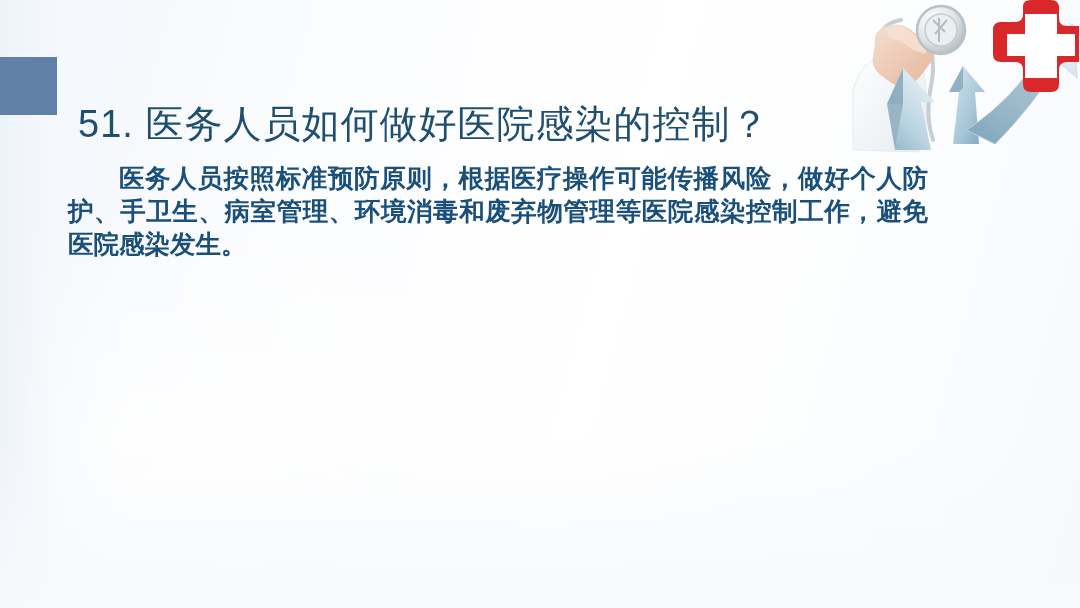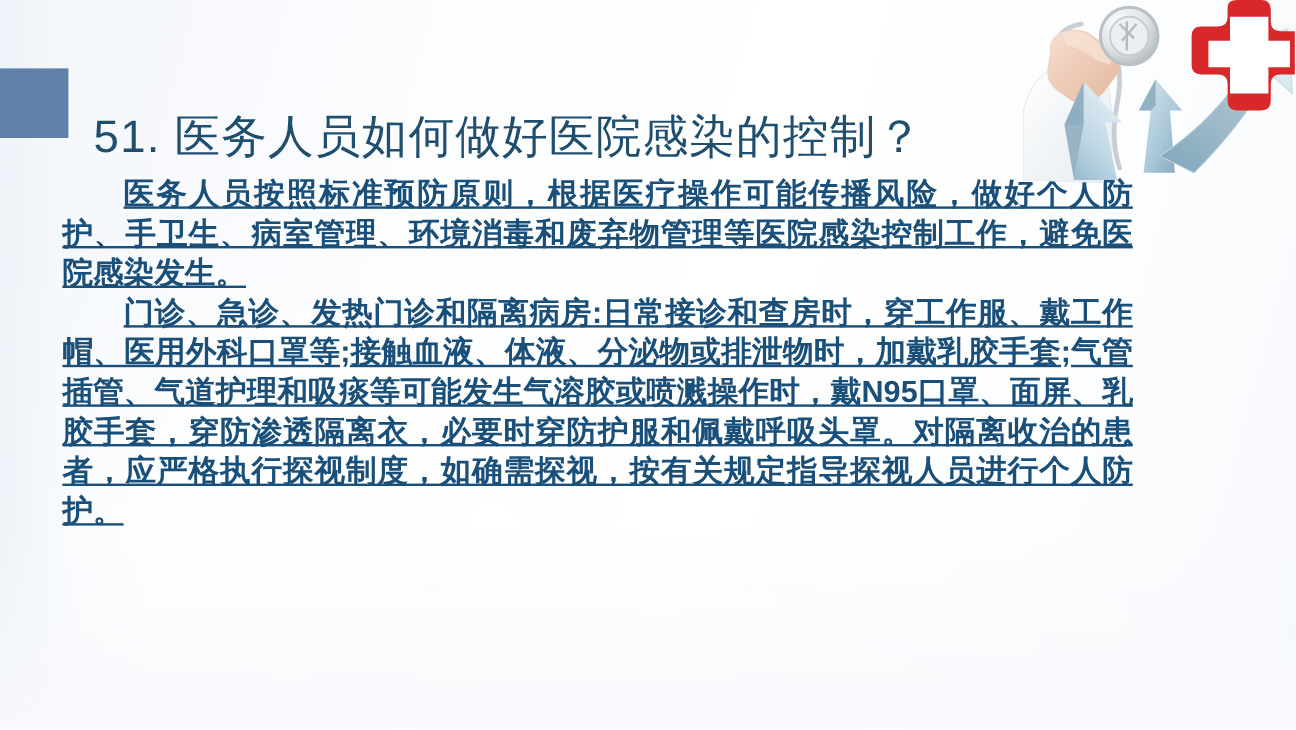--- a/index.html
+++ b/index.html
@@ -43,21 +43,21 @@
     position: absolute;
     left: 0;
     top: 57px;
     width: 57px;
     height: 58px;
     background: #5f81a7;
   }
   .title {
     position: absolute;
     left: 78px;
-    top: 58px;
+    top: 68px;
     width: 800px;
     height: 62px;
     display: flex;
     align-items: center;
     font-size: 38px;
     font-weight: 400;
     letter-spacing: 1px;
     color: #1f4e6e;
     white-space: nowrap;
   }
@@ -70,23 +70,22 @@
     width: 892px;
     color: #1a4f79;
     font-size: 25.5px;
     font-weight: 700;
     line-height: 33px;
     letter-spacing: 0px;
     text-align: justify;
     text-justify: inter-character;
   }
   .body-copy p {
-    margin: 0;
+    margin: 16px;
     text-indent: 2em;
-    text-decoration: underline;
   }
 
   
   .deco {
     position: absolute;
     right: 0;
     top: 0;
     width: 235px;
     height: 158px;
     pointer-events: none;
@@ -99,21 +98,20 @@
 <div class="slide">
 
   <div class="bg-wash-left"></div>
   <div class="bg-wash-bottom"></div>
 
   <div class="title-accent"></div>
   <h1 class="title">51. 医务人员如何做好医院感染的控制？</h1>
 
   <div class="body-copy">
     <p>医务人员按照标准预防原则，根据医疗操作可能传播风险，做好个人防护、手卫生、病室管理、环境消毒和废弃物管理等医院感染控制工作，避免医院感染发生。</p>
-    <p>门诊、急诊、发热门诊和隔离病房:日常接诊和查房时，穿工作服、戴工作帽、医用外科口罩等;接触血液、体液、分泌物或排泄物时，加戴乳胶手套;气管插管、气道护理和吸痰等可能发生气溶胶或喷溅操作时，戴N95口罩、面屏、乳胶手套，穿防渗透隔离衣，必要时穿防护服和佩戴呼吸头罩。对隔离收治的患者，应严格执行探视制度，如确需探视，按有关规定指导探视人员进行个人防护。</p>
   </div>
 
   <div class="deco">
     <svg viewBox="0 0 235 158" xmlns="http://www.w3.org/2000/svg" aria-hidden="true">
       <defs>
         <linearGradient id="arrowFace" x1="0" y1="1" x2="0.6" y2="0">
           <stop offset="0%" stop-color="#8fb3c9"></stop>
           <stop offset="45%" stop-color="#bcd5e3"></stop>
           <stop offset="100%" stop-color="#e3eef4"></stop>
         </linearGradient>

